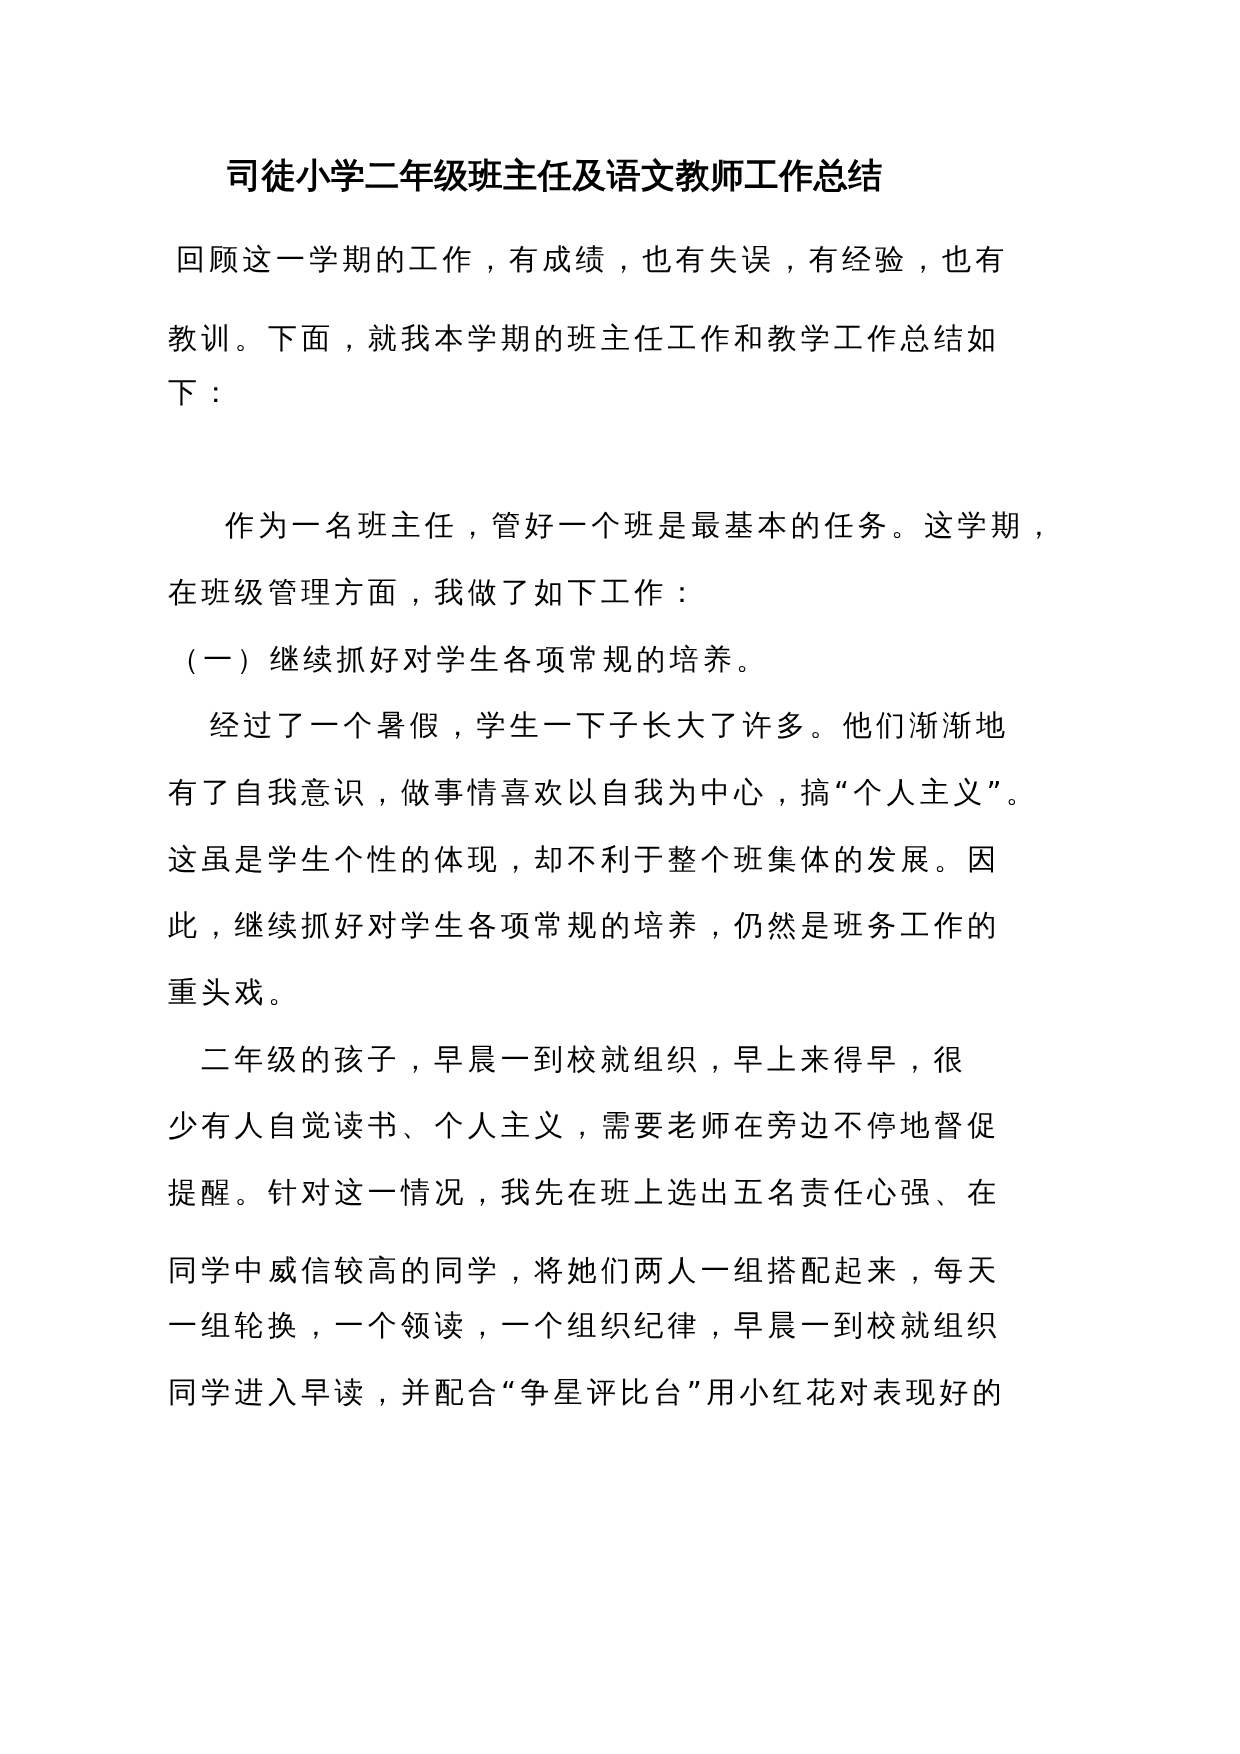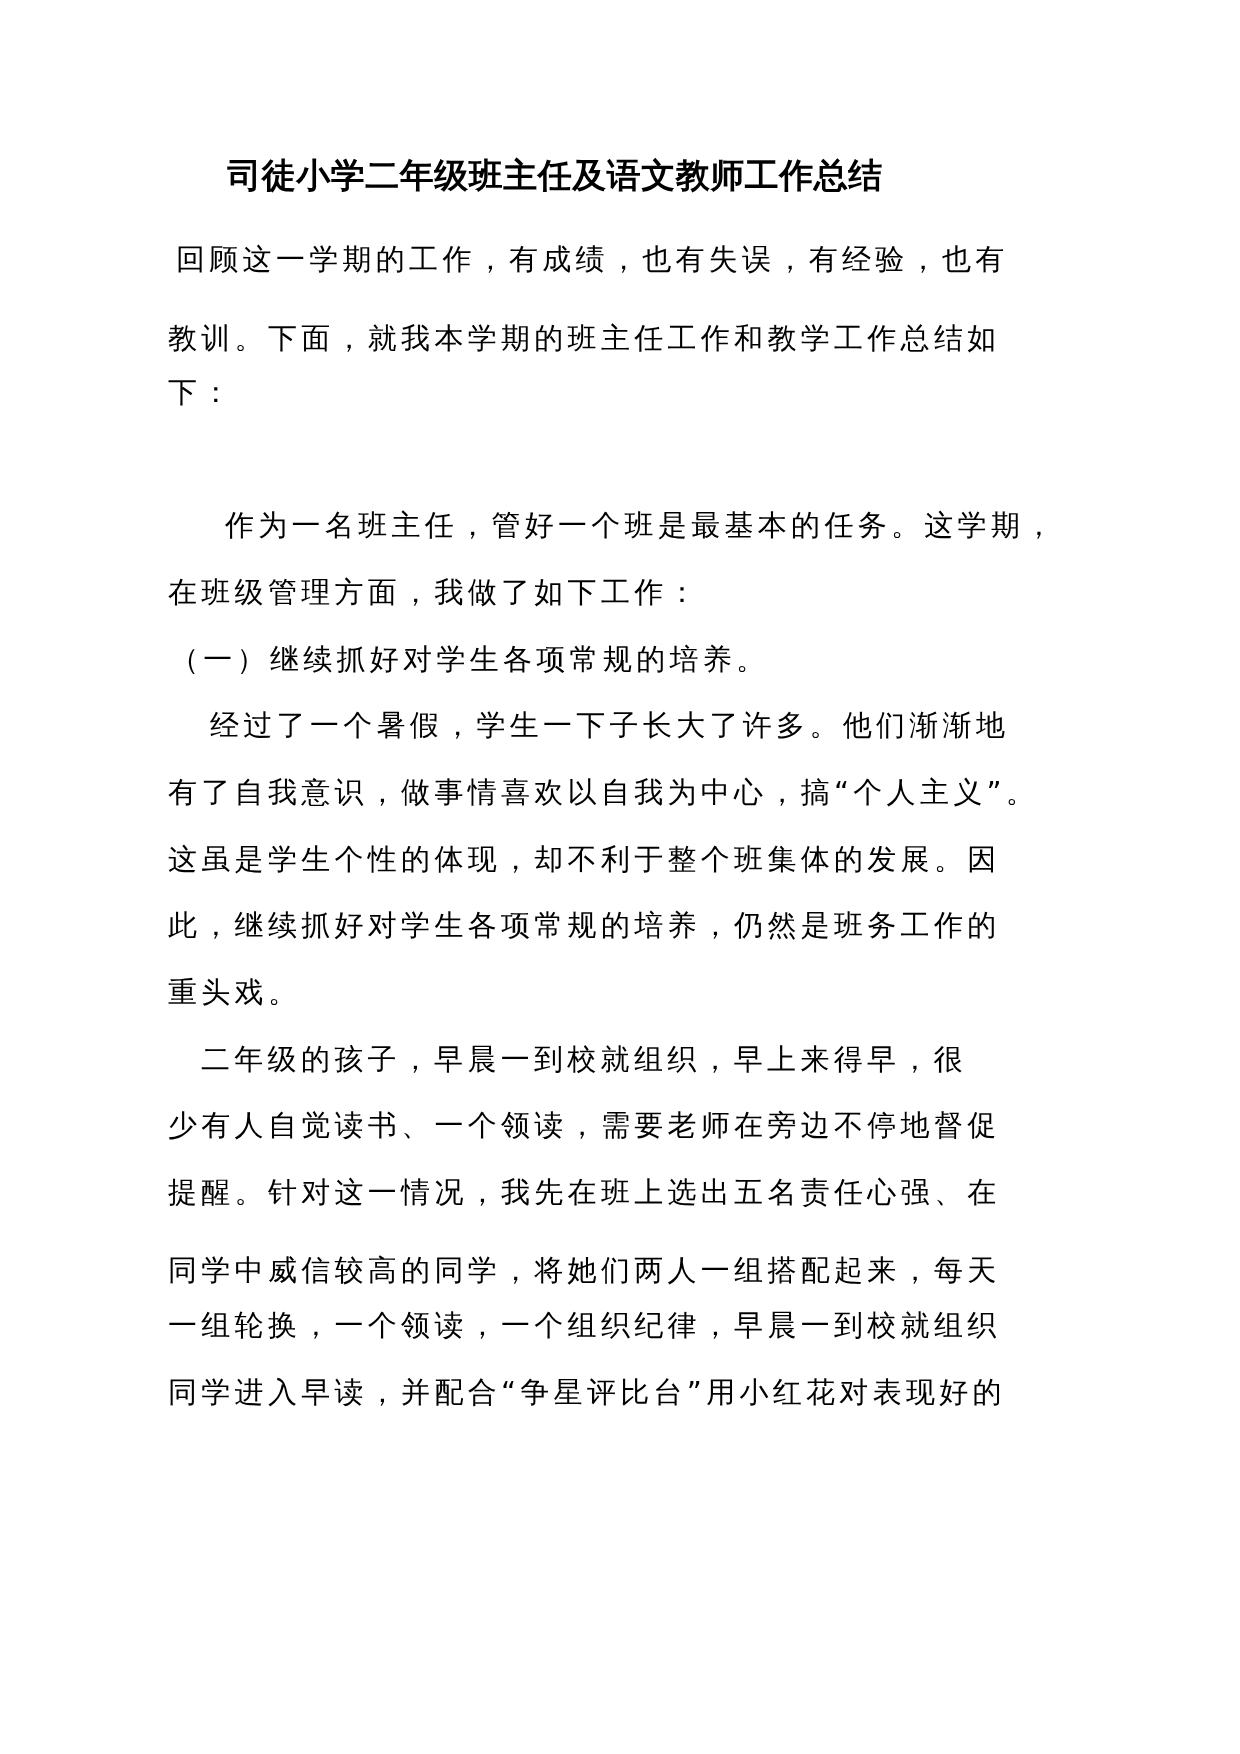--- a/index.html
+++ b/index.html
@@ -52,18 +52,18 @@
   <div class="line" style="top: 372px; left: 168px;">下：</div>
   <div class="line" style="top: 505px; left: 188px; margin-left: 37px;">作为一名班主任，管好一个班是最基本的任务。这学期，</div>
   <div class="line" style="top: 572px; left: 168px;">在班级管理方面，我做了如下工作：</div>
   <div class="line" style="top: 639px; left: 170px;">（一）继续抓好对学生各项常规的培养。</div>
   <div class="line" style="top: 705px; left: 210px;">经过了一个暑假，学生一下子长大了许多。他们渐渐地</div>
   <div class="line" style="top: 772px; left: 168px;">有了自我意识，做事情喜欢以自我为中心，搞“个人主义”。</div>
   <div class="line" style="top: 839px; left: 168px;">这虽是学生个性的体现，却不利于整个班集体的发展。因</div>
   <div class="line" style="top: 905px; left: 168px;">此，继续抓好对学生各项常规的培养，仍然是班务工作的</div>
   <div class="line" style="top: 972px; left: 168px;">重头戏。</div>
   <div class="line" style="top: 1039px; left: 201px;">二年级的孩子，早晨一到校就组织，早上来得早，很</div>
-  <div class="line" style="top: 1105px; left: 168px;">少有人自觉读书、一个领读，需要老师在旁边不停地督促</div>
+  <div class="line" style="top: 1105px; left: 168px;">少有人自觉读书、个人主义，需要老师在旁边不停地督促</div>
   <div class="line" style="top: 1172px; left: 168px;">提醒。针对这一情况，我先在班上选出五名责任心强、在</div>
   <div class="line" style="top: 1250px; left: 168px;">同学中威信较高的同学，将她们两人一组搭配起来，每天</div>
   <div class="line" style="top: 1305px; left: 168px;">一组轮换，一个领读，一个组织纪律，早晨一到校就组织</div>
   <div class="line" style="top: 1372px; left: 168px;">同学进入早读，并配合“争星评比台”用小红花对表现好的</div>
 </div>
 
 </body></html>

